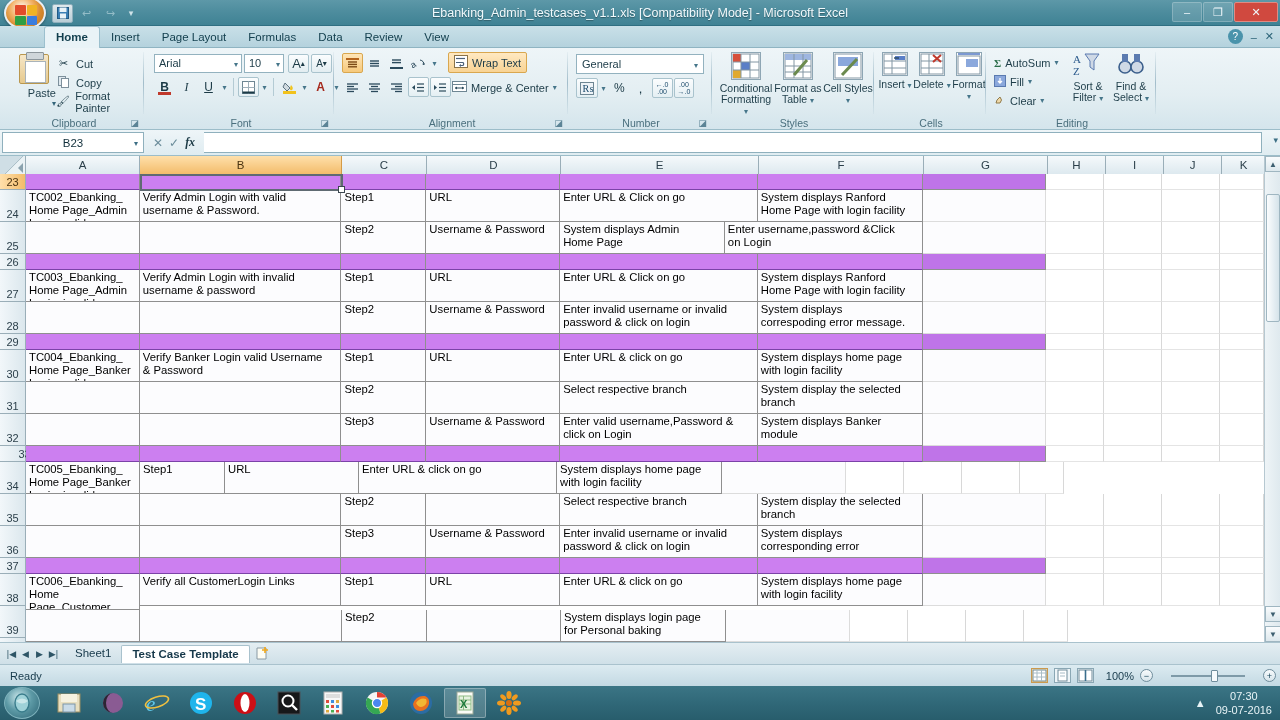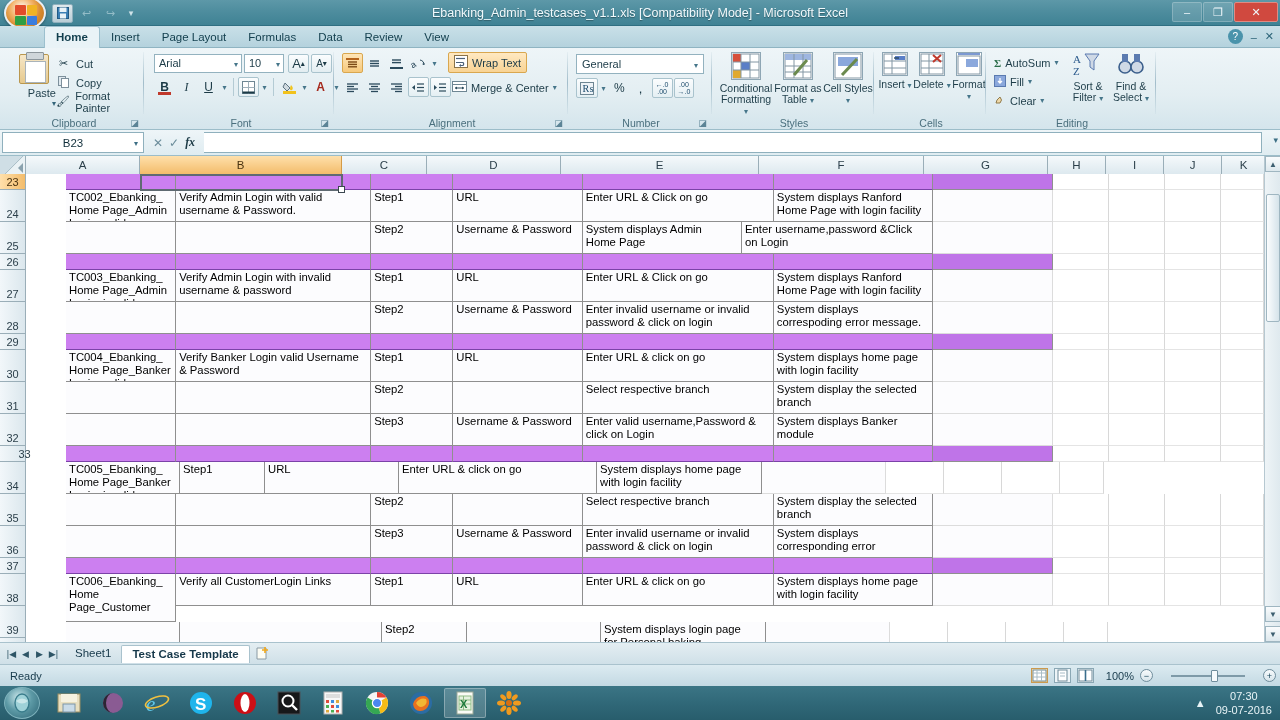--- a/index.html
+++ b/index.html
@@ -233,21 +233,21 @@
   .rowhdrs { position: absolute; left: 0; top: 18px; width: 26px; }
   .rh {
     width: 26px; text-align: center; font-size: 11px; color: #2b3f4a;
     background: linear-gradient(90deg,#f2f7fa,#dbe7ed);
     border-bottom: 1px solid #9aaeb8; border-right: 1px solid #9aaeb8;
     display: flex; align-items: flex-end; justify-content: center; padding-bottom: 1px;
   }
   .rh.sel { background: linear-gradient(90deg,#ffe0ab,#f3bc6b); color:#4a3311; }
 
   .sheet { position: absolute; left: 26px; top: 18px; width: 1238px; }
-  .srow { display: flex; margin-left: 40px; }
+  .srow { display: flex; }
   .cell {
     border-right: 1px solid #8f8f8f; border-bottom: 1px solid #8f8f8f;
     font-size: 11.3px; color: #000; padding: 1px 2px 0 3px;
     overflow: hidden; line-height: 13px; background: #fcfcfe;
   }
   .cell.purple { background: #cc7ff0; border-bottom-color:#7b42a8; }
   .cell.purple2 { background: #bf74e8; }
   .cell.blank { background: #fff; border-right-color:#d8d8d8; border-bottom-color:#e4e4e4; }
   .cell.lightgrid { border-right-color:#dcdcdc; border-bottom-color:#dcdcdc; }
 
@@ -1092,21 +1092,21 @@
           <div class="cell purple" style="width: 134px; height: 16px;"></div>
           <div class="cell purple" style="width: 198px; height: 16px;"></div>
           <div class="cell purple" style="width: 165px; height: 16px;"></div>
           <div class="cell purple2" style="width: 124px; height: 16px;"></div>
           <div class="cell blank" style="width: 58px; height: 16px;"></div>
           <div class="cell blank" style="width: 58px; height: 16px;"></div>
           <div class="cell blank" style="width: 58px; height: 16px;"></div>
           <div class="cell blank" style="width: 44px; height: 16px;"></div>
         </div>
         <div class="srow">
-          <div class="cell" style="width: 114px; height: 48px;">
+          <div class="cell" style="width: 114px; height: 36px;">
             <div>TC006_Ebanking_</div>
             <div>Home</div>
             <div>Page_Customer</div>
           </div>
           <div class="cell" style="width: 202px; height: 32px;">
             <div>Verify all CustomerLogin Links</div>
           </div>
           <div class="cell" style="width: 85px; height: 32px;">
             <div>Step1</div>
           </div>

